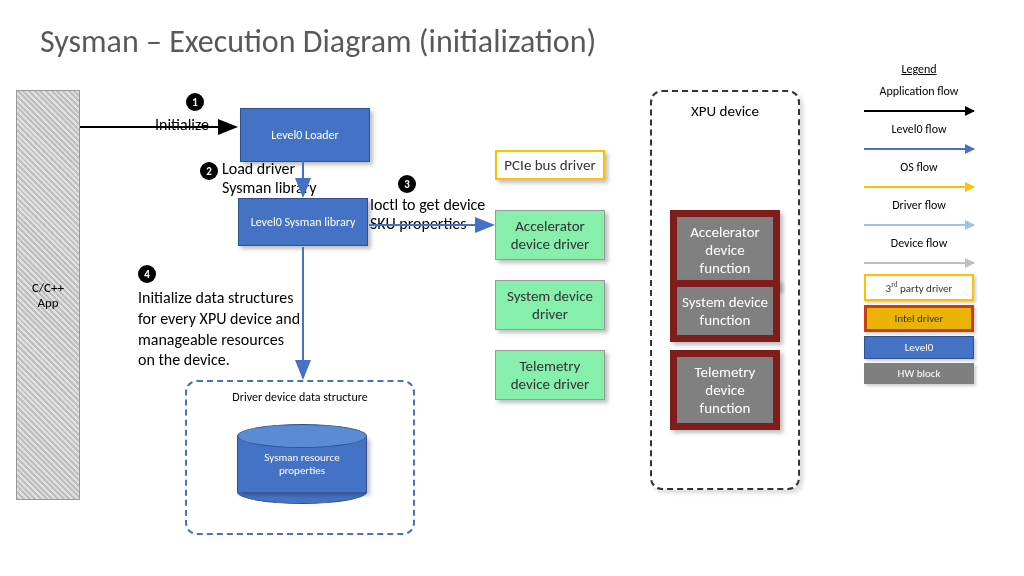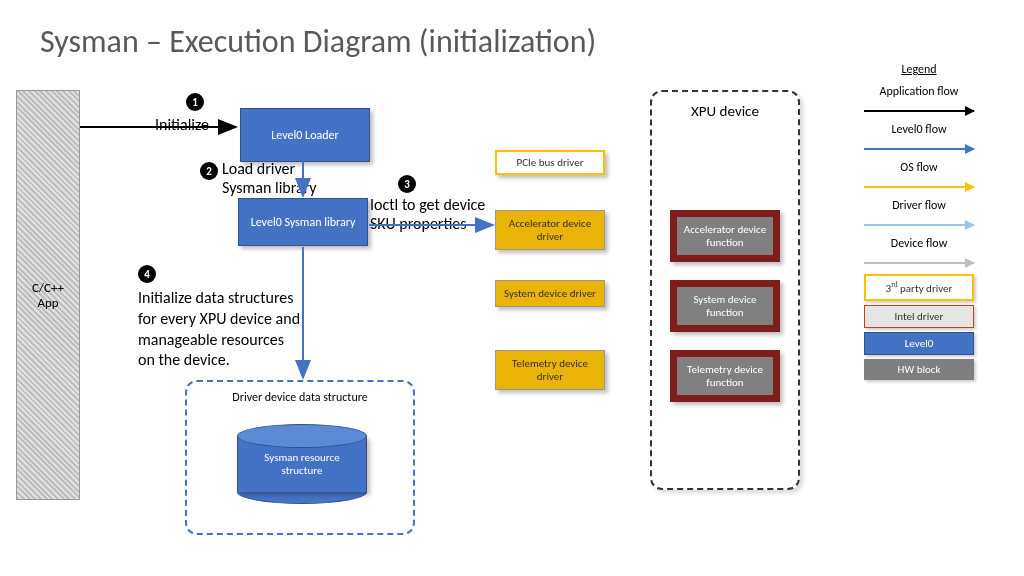--- a/index.html
+++ b/index.html
@@ -10,33 +10,33 @@
   .legend-row { display: flex; flex-direction: column; align-items: center; margin-bottom: 10px; gap: 12px; text-align: center; }
   .arrow-line { width: 110px; height: 2px; position: relative; }
   .arrow-line::after { content: ''; position: absolute; right: -1px; top: -4px; border-left: 10px solid; border-top: 5px solid transparent; border-bottom: 5px solid transparent; border-left-color: inherit; }
   .arr-black { background: #000; color: #000; }
   .arr-blue { background: #4472c4; color: #4472c4; }
   .arr-yellow { background: #ffc000; color: #ffc000; }
   .arr-lightblue { background: #9dc3e6; color: #9dc3e6; }
   .arr-gray { background: #bfbfbf; color: #bfbfbf; }
   .lg-box { width: 110px; padding: 4px 6px; text-align: center; font-size: 11px; margin: 4px auto; box-shadow: 2px 2px 3px rgba(0,0,0,.2); }
   .third-party { border: 2px solid #ffc000; background: #fff; color: #333; }
-  .intel-driver { border: 1px solid #c2410c; background: #e5e5e5; color: #333; }
+  .intel-driver { border: 3px solid #c2410c; background: #eab308; color: #333; }
   .level0-box { background: #4472c4; color: #fff; border: 1px solid #2f528f; }
   .hw-box { background: #7f7f7f; color: #fff; }
 
   .app-block { position: absolute; left: 16px; top: 90px; width: 64px; height: 410px; background: repeating-linear-gradient(45deg,#bfbfbf,#bfbfbf 2px,#e0e0e0 2px,#e0e0e0 4px); border: 1px solid #999; display: flex; align-items: center; justify-content: center; font-size: 13px; text-align: center; }
 
   .step-badge { position: absolute; width: 18px; height: 18px; border-radius: 50%; background: #000; color: #fff; font-size: 11px; font-weight: bold; display: flex; align-items: center; justify-content: center; }
   .step-label { position: absolute; font-size: 16px; }
 
   .blue-box { position: absolute; background: #4472c4; border: 1px solid #2f528f; color: #fff; font-size: 12px; display: flex; align-items: center; justify-content: center; text-align: center; box-shadow: 3px 3px 4px rgba(0,0,0,.25); }
 
-  .driver-box { position: absolute; width: 110px; padding: 6px 4px; text-align: center; font-size: 11px; line-height: 1.2; box-shadow: 3px 3px 4px rgba(0,0,0,.25); }
-  .gray-driver { background: #eab308; border: 1px solid #999; color: #333; }
+  .driver-box { position: absolute; width: 110px; padding: 6px 4px; text-align: center; font-size: 15px; line-height: 1.2; box-shadow: 3px 3px 4px rgba(0,0,0,.25); }
+  .gray-driver { background: #86efac; border: 1px solid #999; color: #333; }
   .func-box { background: #808080; border: 7px solid #7f1d1d; color: #fff; }
 
   .xpu-container { position: absolute; left: 650px; top: 90px; width: 150px; height: 400px; border: 2px dashed #333; border-radius: 12px; padding: 10px 8px 8px; box-shadow: 3px 3px 4px rgba(0,0,0,.15); }
   .xpu-title { font-size: 15px; text-align: center; margin-bottom: 20px; }
 
   .data-container { position: absolute; left: 185px; top: 380px; width: 230px; height: 155px; border: 2px dashed #4472c4; border-radius: 12px; padding: 8px; }
   .data-title { font-size: 12px; text-align: center; }
   .cylinder { position: absolute; left: 50px; top: 42px; width: 130px; height: 80px; }
   .cyl-body { position: absolute; top: 12px; width: 130px; height: 56px; background: #4472c4; border: 1px solid #2f528f; border-top: none; border-bottom: none; display: flex; align-items: center; justify-content: center; color: #fff; font-size: 11px; text-align: center; padding: 0 6px; box-shadow: 3px 3px 4px rgba(0,0,0,.25); }
   .cyl-top { position: absolute; top: 0; width: 130px; height: 24px; border-radius: 50%; background: #5b8bd4; border: 1px solid #2f528f; }
@@ -112,21 +112,21 @@
 </div>
 <div class="driver-box func-box" style="left:670px;top:210px">Accelerator device function</div>
 <div class="driver-box func-box" style="left:670px;top:280px">System device function</div>
 <div class="driver-box func-box" style="left:670px;top:350px">Telemetry device function</div>
 
 <div class="data-container">
   <div class="data-title">Driver device data structure</div>
   <div class="cylinder">
     <div class="cyl-bot"></div>
     <div class="cyl-body">
-        <span>Sysman resource structure</span>
+        <span>Sysman resource properties</span>
       </div>
     <div class="cyl-top"></div>
   </div>
 </div>
 
 <svg class="arrows">
   <defs>
     <marker id="ah-black" markerWidth="10" markerHeight="8" refX="9" refY="4" orient="auto">
         <path d="M0,0 L10,4 L0,8 z" fill="#000"></path>
       </marker>

